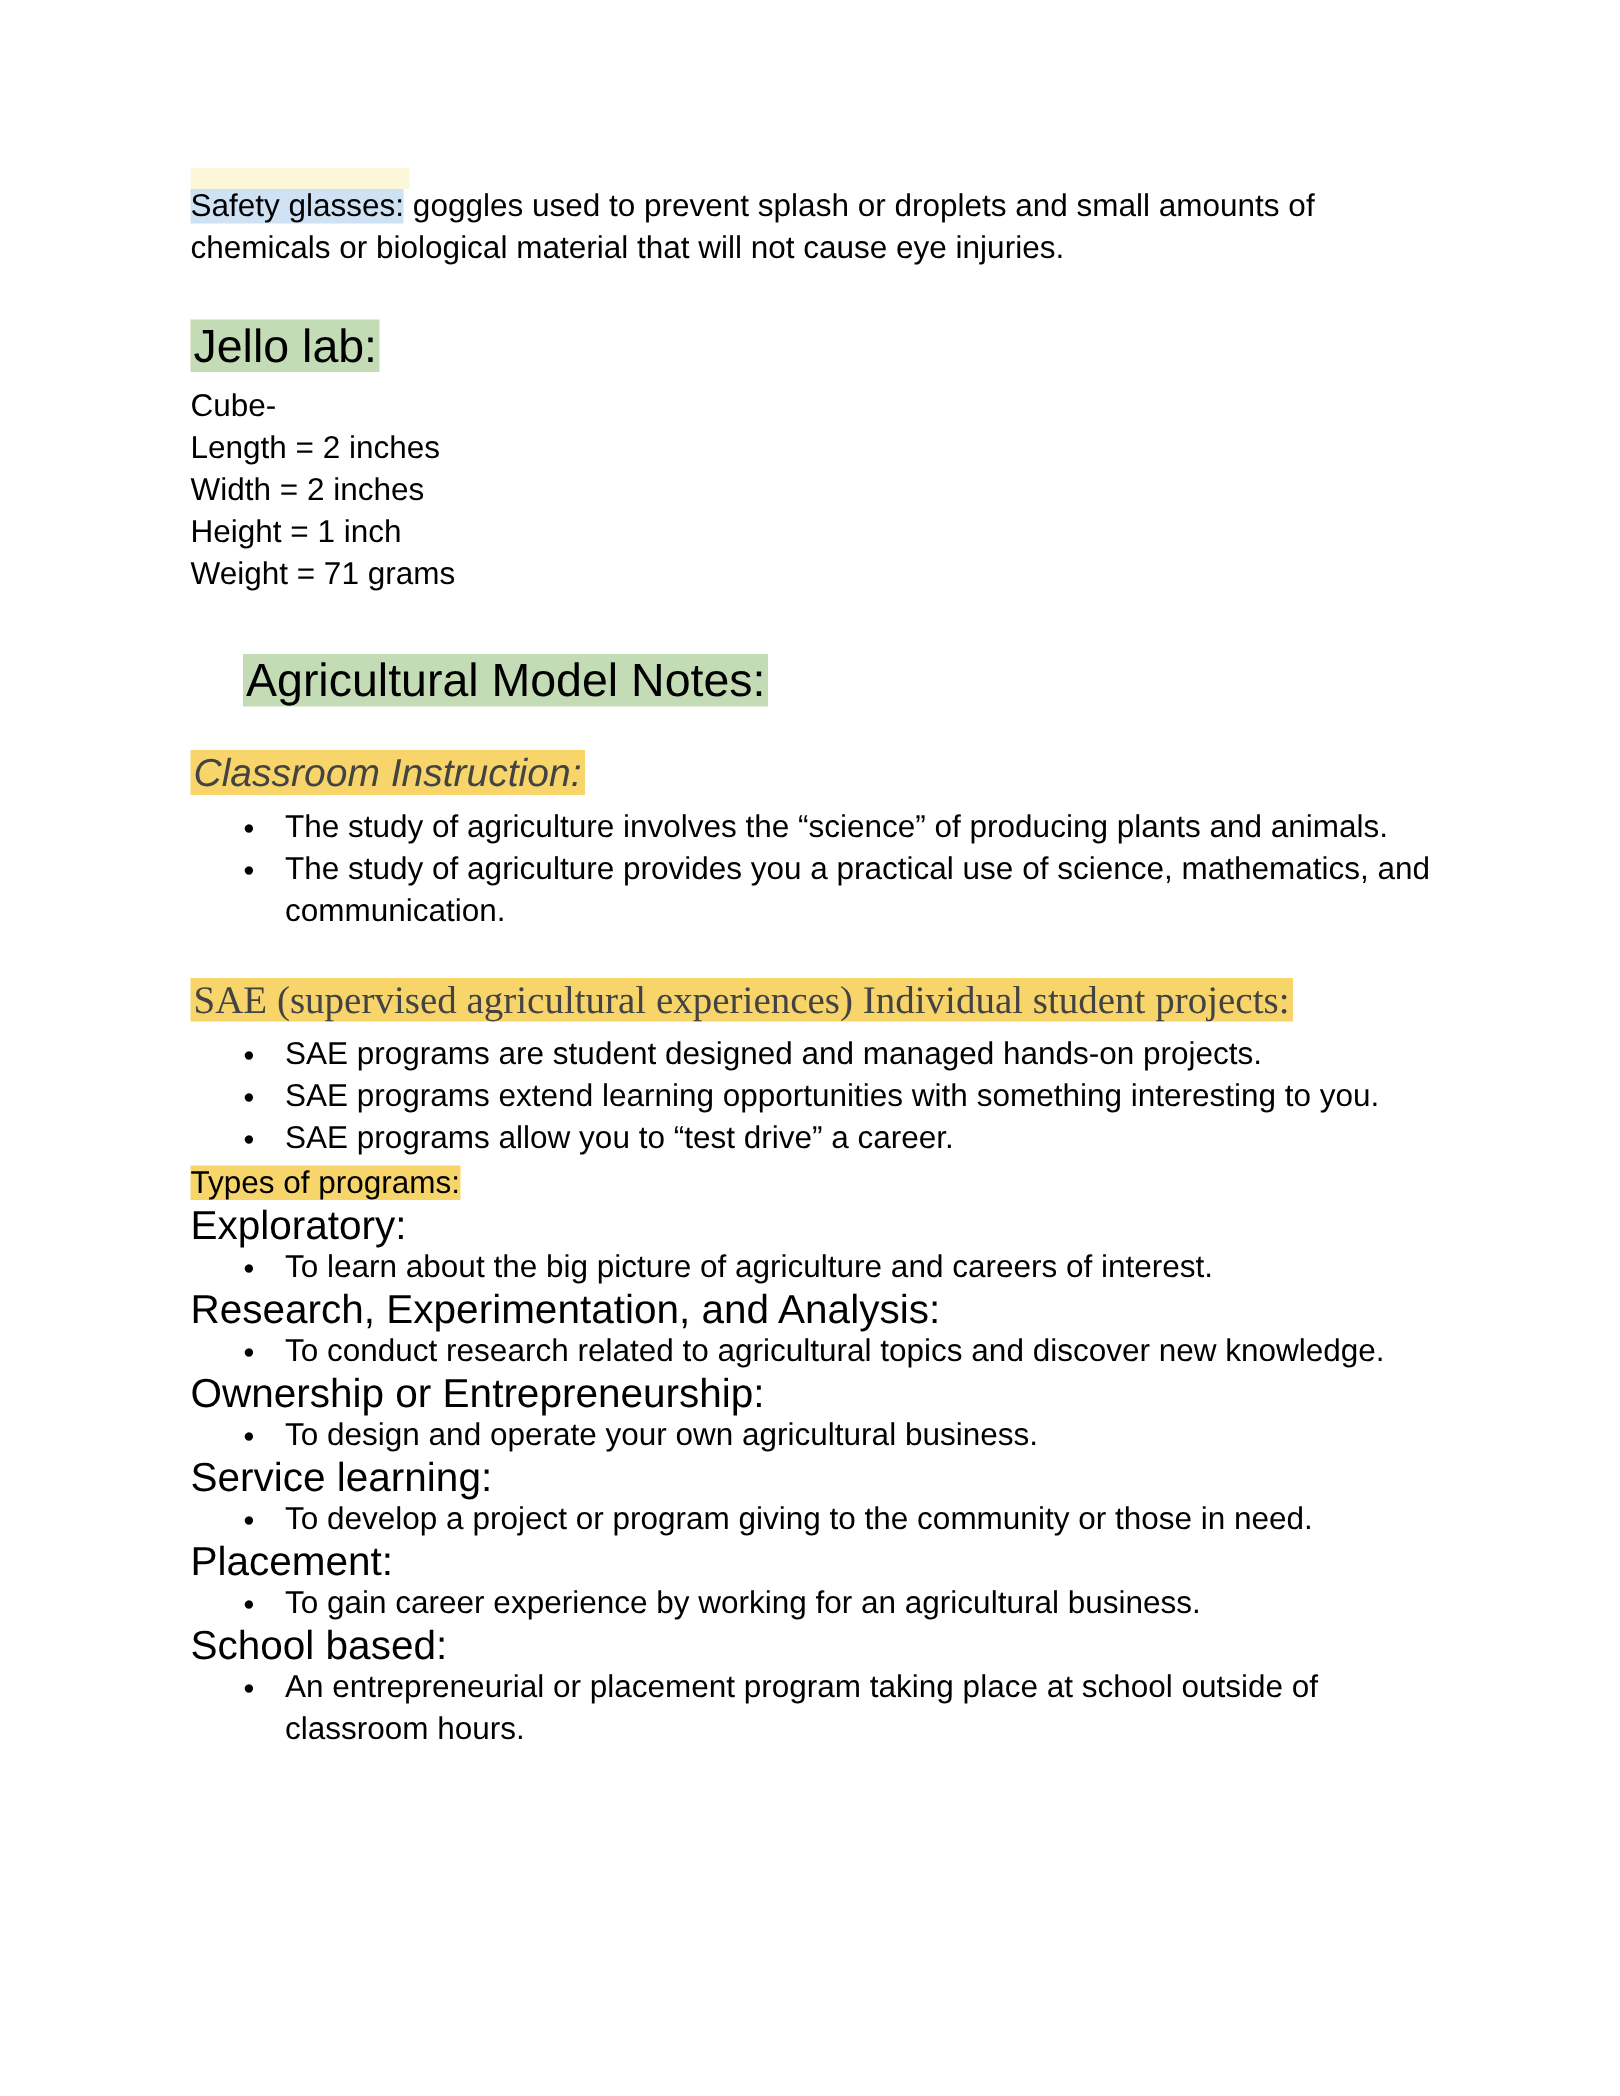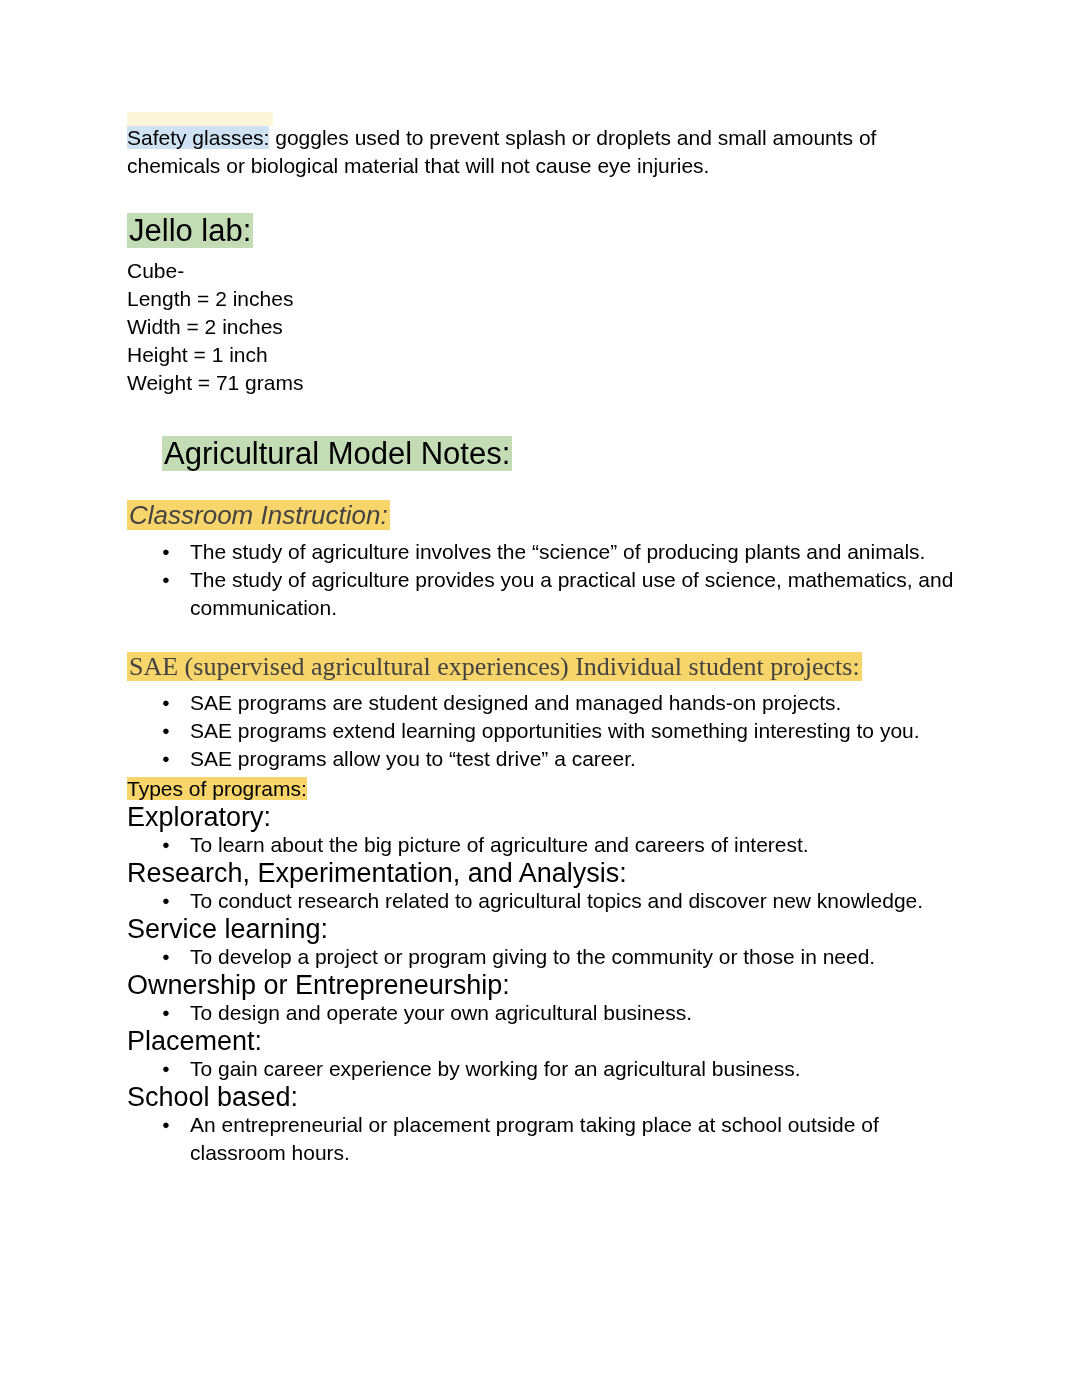--- a/index.html
+++ b/index.html
@@ -138,30 +138,30 @@
     </div>
 
     <div class="type-item">
       <div class="type-label">Research, Experimentation, and Analysis:</div>
       <ul class="bullet-list">
           <li>To conduct research related to agricultural topics and discover new knowledge.</li>
         </ul>
     </div>
 
     <div class="type-item">
-      <div class="type-label">Service learning:</div>
+      <div class="type-label">Ownership or Entrepreneurship:</div>
       <ul class="bullet-list">
-          <li>To develop a project or program giving to the community or those in need.</li>
+          <li>To design and operate your own agricultural business.</li>
         </ul>
     </div>
 
     <div class="type-item">
-      <div class="type-label">Ownership or Entrepreneurship:</div>
+      <div class="type-label">Service learning:</div>
       <ul class="bullet-list">
-          <li>To design and operate your own agricultural business.</li>
+          <li>To develop a project or program giving to the community or those in need.</li>
         </ul>
     </div>
 
     <div class="type-item">
       <div class="type-label">Placement:</div>
       <ul class="bullet-list">
           <li>To gain career experience by working for an agricultural business.</li>
         </ul>
     </div>
 

